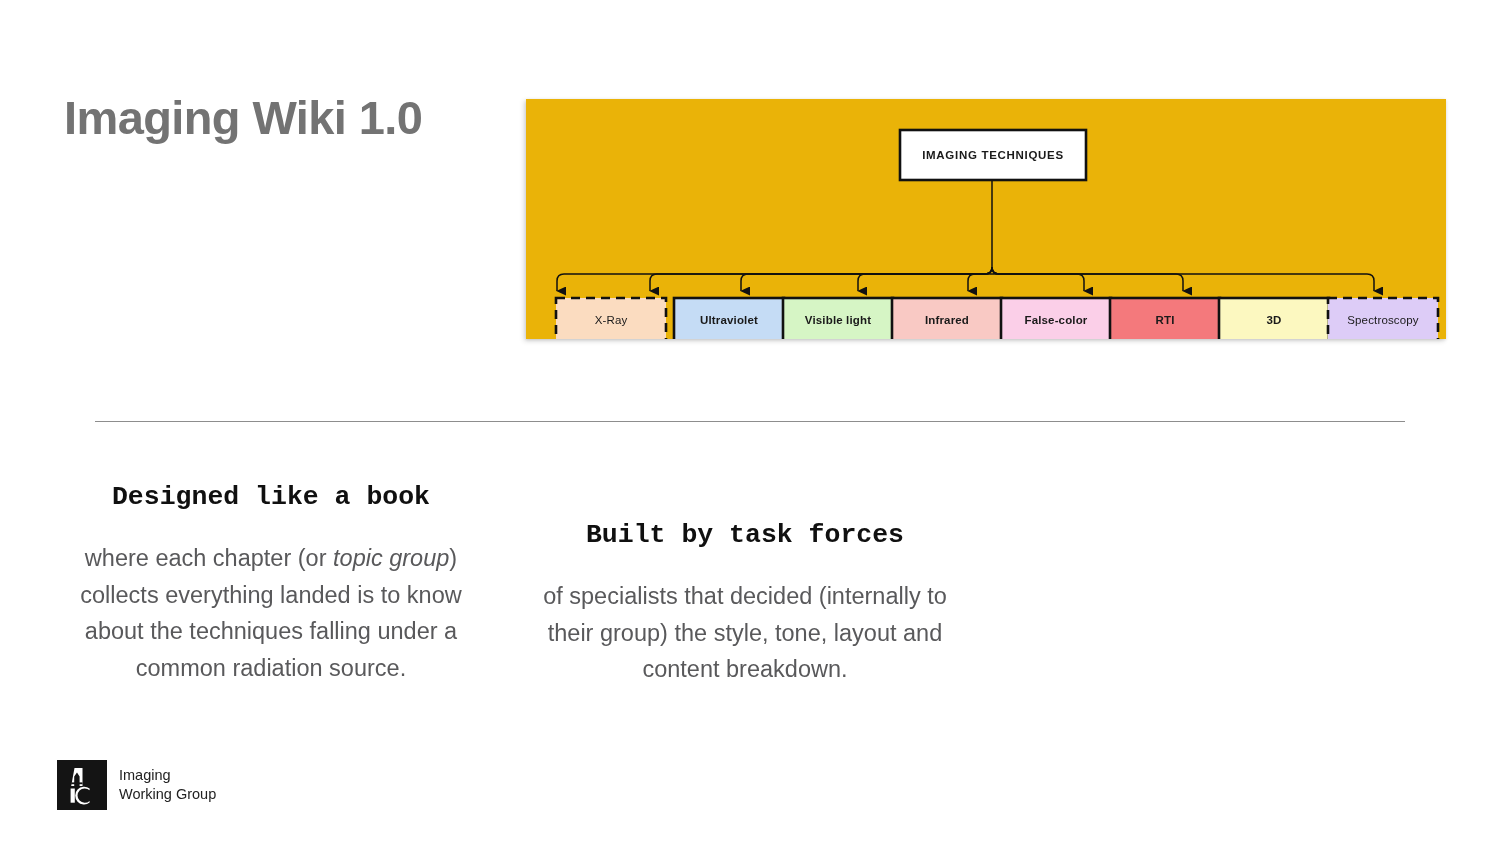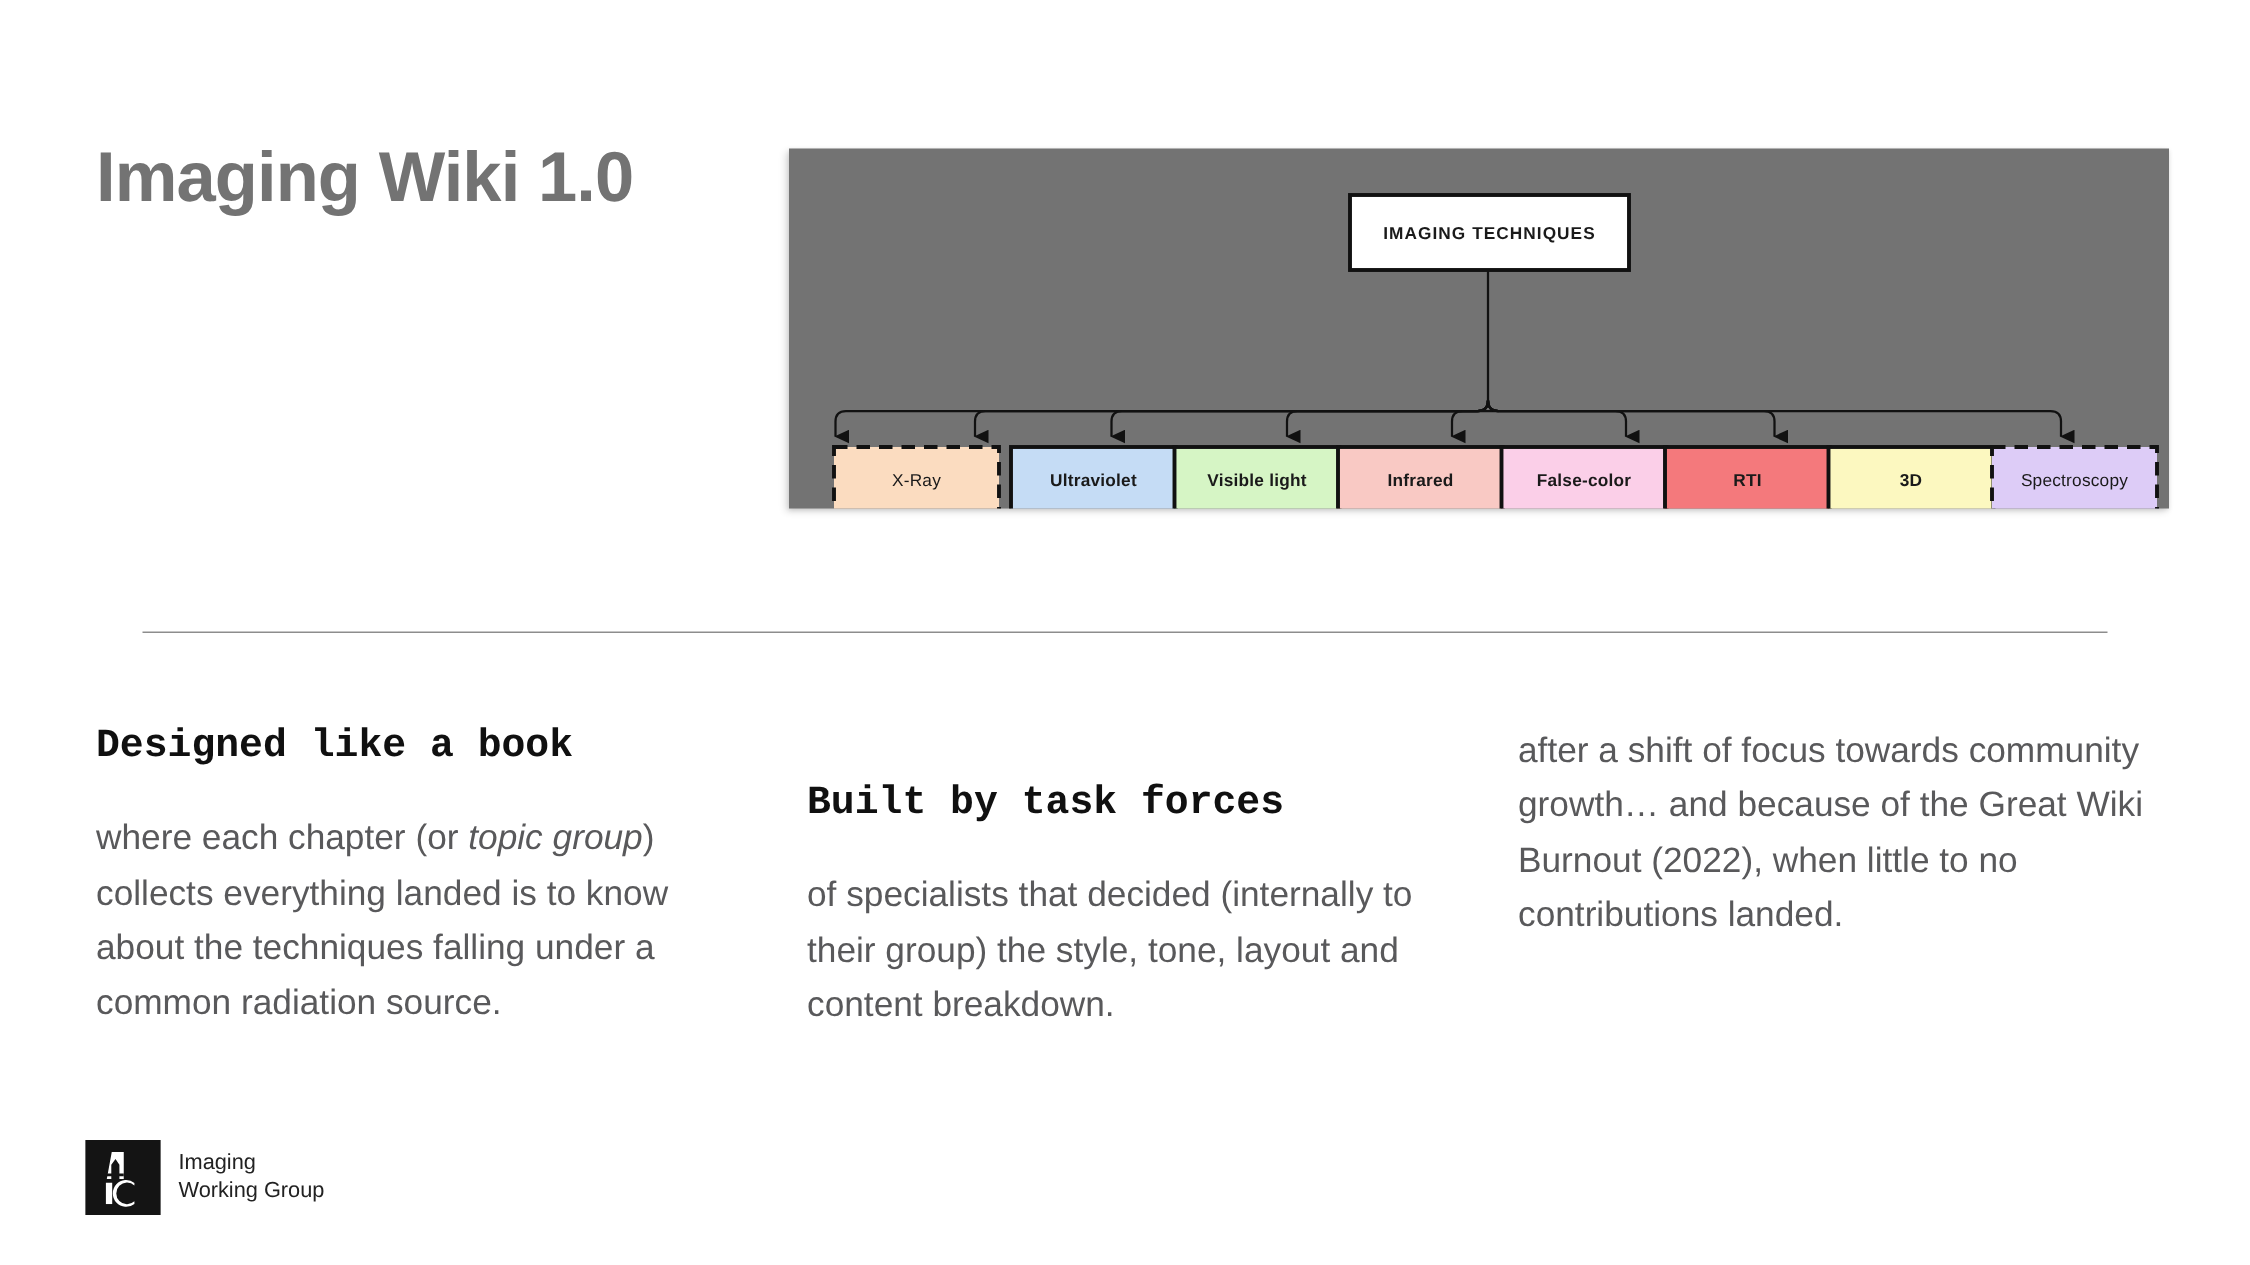--- a/index.html
+++ b/index.html
@@ -30,21 +30,21 @@
     white-space: nowrap;
   }
 
   
   #diagram-card {
     position: absolute;
     left: 526px;
     top: 99px;
     width: 920px;
     height: 240px;
-    background: #737373;
+    background: #eab308;
     box-shadow: -2px 2px 5px rgba(0,0,0,0.16), 0 1px 3px rgba(0,0,0,0.10);
   }
   #diagram-svg {
     display: block;
     width: 920px;
     height: 240px;
   }
   .node-label {
     font-family: "Liberation Sans", sans-serif;
     fill: #1a1a1a;
@@ -81,20 +81,21 @@
     left: 64px;
     top: 482px;
     width: 1376px;
     display: flex;
     gap: 0px;
   }
   .column {
     width: 458px;
     box-sizing: border-box;
     padding-right: 40px;
+    text-align: center;
   }
   .column:nth-child(1) { width: 474px; padding-right: 60px; }
   .column:nth-child(2) { width: 474px; padding-right: 60px; margin-top: 38px; }
   .column:nth-child(3) { width: 428px; padding-right: 10px; }
 
   .col-heading {
     font-family: "Liberation Mono", monospace;
     font-size: 26.5px;
     font-weight: 700;
     color: #101010;
@@ -217,23 +218,20 @@
   </div>
 
   <div class="column">
     <h2 class="col-heading">Built by task forces</h2>
     <p class="col-body">
       <span>of specialists that decided (internally to their group) the style, tone, layout and content breakdown.</span>
     </p>
   </div>
 
   <div class="column">
-    <p class="col-body">
-      <span>after a shift of focus towards community growth… and because of the Great Wiki Burnout (2022), when little to no contributions landed.</span>
-    </p>
   </div>
 
 </div>
 
 <div id="logo">
   <svg id="logo-mark" viewBox="0 0 50 50">
     <rect x="0" y="0" width="50" height="50" fill="#141414"></rect>
 
     <path d="M17.5 8 L25.5 8 L25.5 26 L22.6 26 L22.6 16.5 L20.0 12.6 L17.2 16.5 L17.2 26 L14.2 26 Z" fill="#ffffff"></path>
     <path d="M14.2 22.4 L25.5 22.4 L25.5 24.2 L14.2 24.2 Z" fill="#141414"></path>

